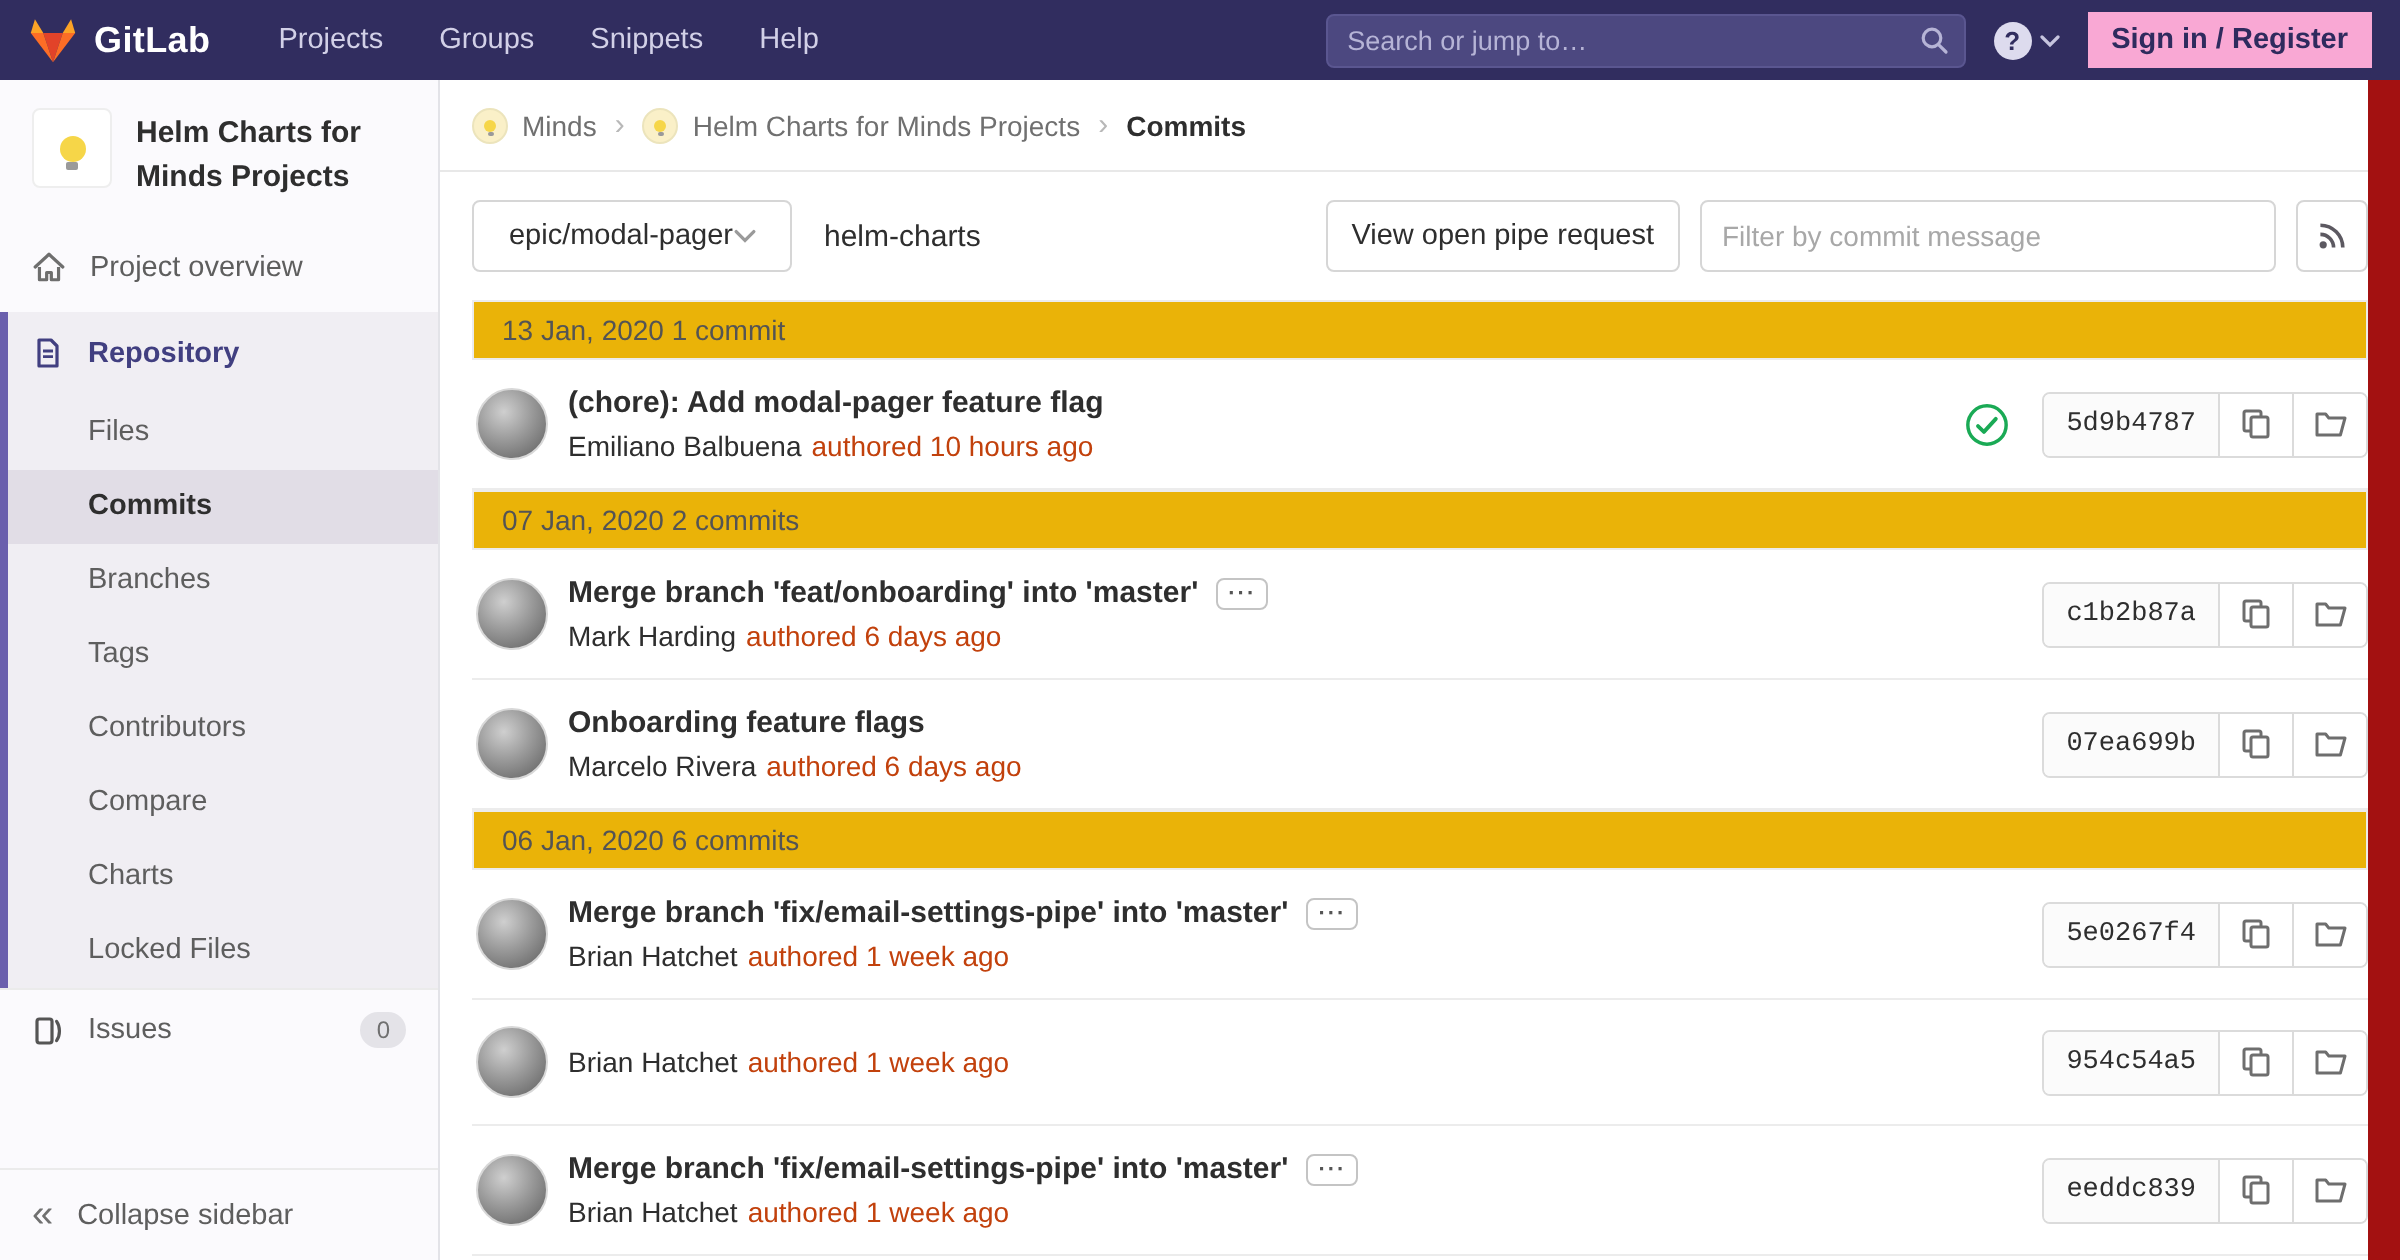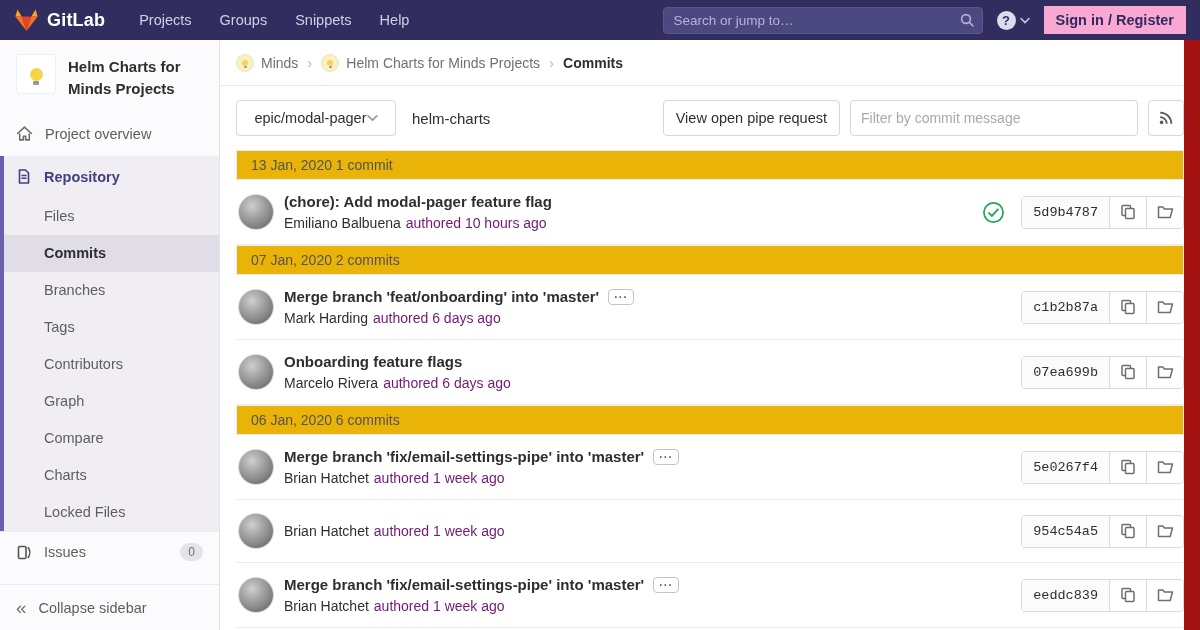--- a/index.html
+++ b/index.html
@@ -79,21 +79,21 @@
   .commit-row { display:flex; align-items:center; padding:13px 0 13px 2px; border-bottom:1px solid #ececec; }
   .avatar { width:36px; height:36px; border-radius:50%; flex-shrink:0; margin-right:10px;
       background:radial-gradient(circle at 38% 32%, #cfcfcf 0%, #9a9a9a 45%, #5c5c5c 100%); border:1px solid #d8d8d8; cursor:pointer; }
   .commit-info { display:flex; flex-direction:column; gap:5px; min-width:0; }
   .commit-title-line { display:flex; align-items:center; gap:9px; }
   .commit-title { font-size:15px; font-weight:bold; color:#2e2e2e; text-decoration:none; cursor:pointer; white-space:nowrap; }
   .ellipsis-btn { border:1px solid #c4c4c4; background:#fff; border-radius:4px; height:16px; padding:0 5px;
       font-size:11px; line-height:10px; color:#555; letter-spacing:1px; cursor:pointer; font-family:inherit; font-weight:bold; }
   .commit-meta { font-size:14px; display:flex; gap:5px; }
   .commit-author { color:#2e2e2e; text-decoration:none; cursor:pointer; }
-  .commit-time { color:#701a75; }
+  .commit-time { color:#c2410c; }
   .commit-actions { margin-left:auto; display:flex; align-items:center; gap:16px; }
   .ci-check { display:flex; cursor:pointer; }
   .sha-group { display:flex; align-items:stretch; border:1px solid #dbdbdb; border-radius:4px; overflow:hidden; background:#fff; }
   .sha { font-family:"Liberation Mono","DejaVu Sans Mono",monospace; font-size:13.5px; color:#2e2e2e;
       background:#fbfbfb; padding:8px 11px; cursor:pointer; }
   .copy-btn, .browse-btn { background:#fff; border:none; border-left:1px solid #dbdbdb; width:37px;
       display:flex; align-items:center; justify-content:center; cursor:pointer; }
 </style>
 </head>
 <body>
@@ -171,21 +171,20 @@
   <span class="repo-subitem">Files</span>
 
   <span class="repo-subitem active">Commits</span>
 
   <span class="repo-subitem">Branches</span>
 
   <span class="repo-subitem">Tags</span>
 
   <span class="repo-subitem">Contributors</span>
 
-  <span class="repo-subitem">Graph</span>
 
   <span class="repo-subitem">Compare</span>
 
   <span class="repo-subitem">Charts</span>
 
   <span class="repo-subitem">Locked Files</span>
 </div>
     </div>
     <div class="side-item issues-item">
       <span style="display:flex;">

